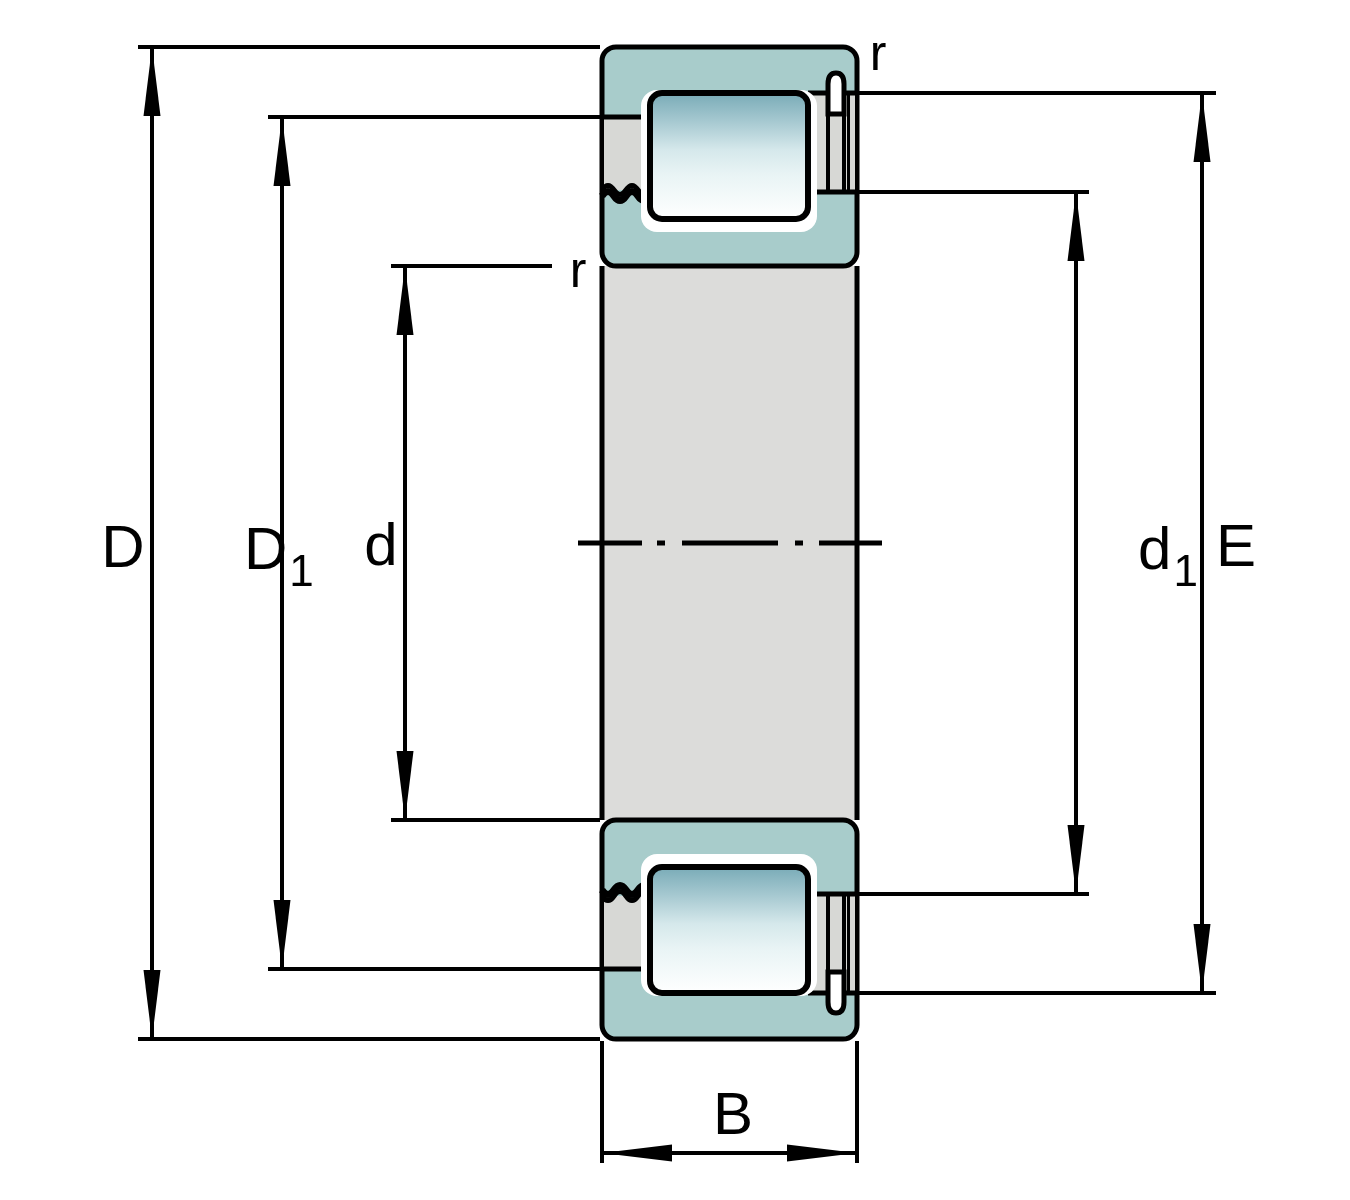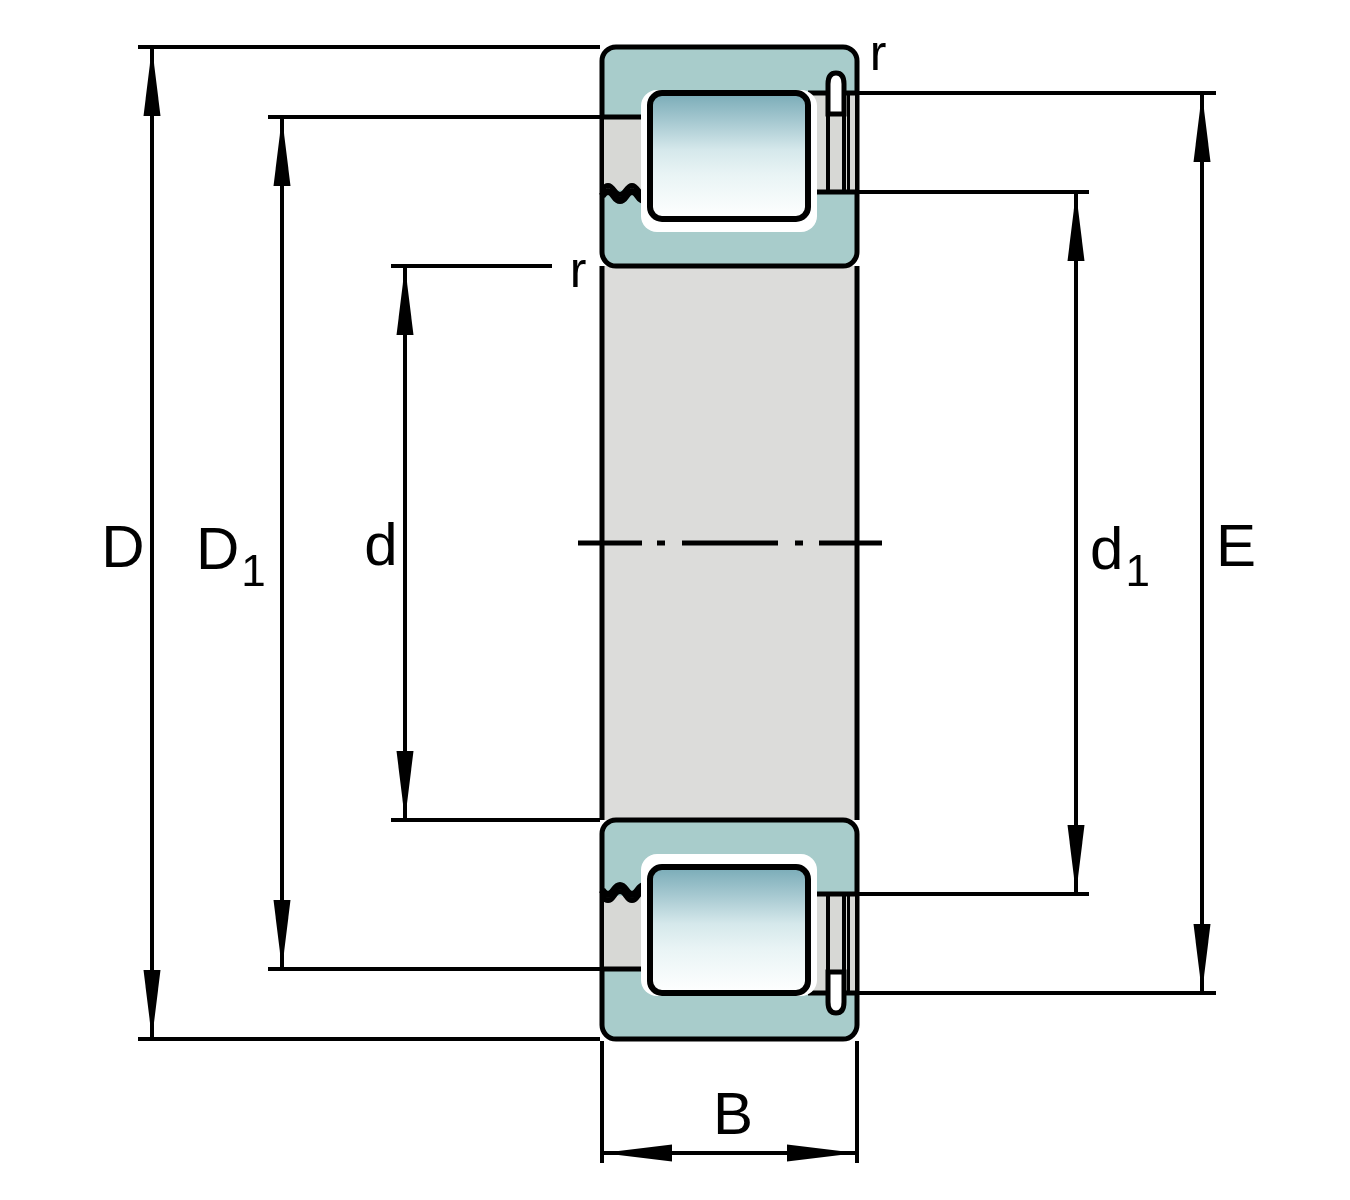--- a/index.html
+++ b/index.html
@@ -13,21 +13,21 @@
   }
   .drawing{position:absolute;left:0;top:0;width:1350px;height:1200px;}
   .dim-label{
     position:absolute;
     color:#000;
     font-size:60px;
     line-height:1;
     white-space:nowrap;
     transform:translate(-50%,-50%);
   }
-  .dim-label.block{transform:translateY(-50%);}
+  .dim-label.block{transform:translateY(-50%);margin-left:48px;}
   .r-label{font-size:50px;}
   .sub{
     font-size:44px;
     position:relative;
     top:17px;
     margin-left:2px;
   }
   .teal{fill:var(--ring_teal,#a8cccb);}
   .pgray{fill:var(--part_gray,#d7d8d5);}
   .sgray{fill:var(--shaft_gray,#dcdcda);}

